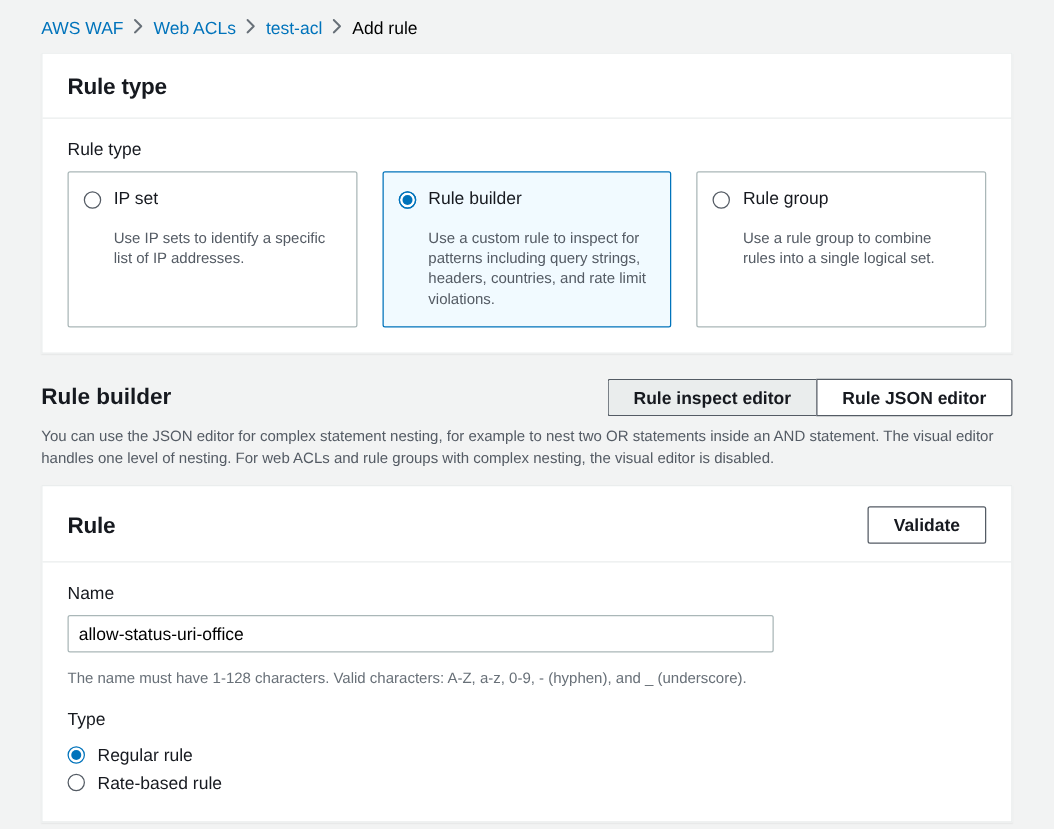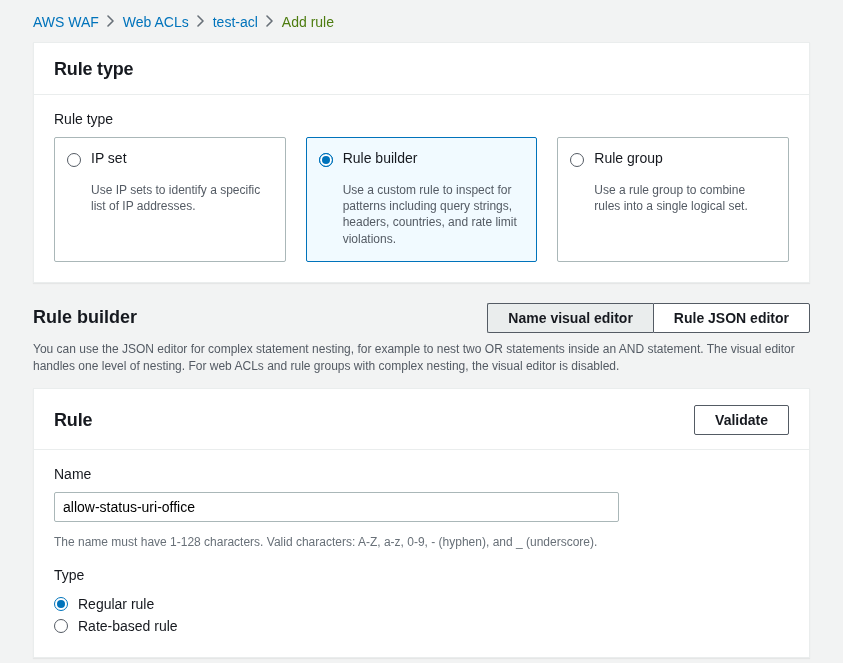--- a/index.html
+++ b/index.html
@@ -17,21 +17,21 @@
   
   .breadcrumb {
     display: flex;
     align-items: flex-end;
     gap: 8px;
     padding: 4px 0 12px 24px;
     font-size: 14px;
   }
   .breadcrumb a { color: #0073bb; text-decoration: none; }
   .breadcrumb .sep { color: #687078; }
-  .breadcrumb .current { color: #4d7c0f; }
+  .breadcrumb .current { color: #000000; }
 
   
   .panel {
     background: #fff;
     border: 1px solid #eaeded;
     box-shadow: 0 1px 1px rgba(0,0,0,0.05);
     margin: 0 24px 20px 24px;
   }
   .panel-header {
     padding: 16px 20px 14px 20px;
@@ -239,21 +239,21 @@
             <div class="tile-desc">Use a rule group to combine rules into a single logical set.</div>
           </div>
         </div>
       </div>
     </div>
   </div>
 
   <div class="section-rowtitle">
     <h2>Rule builder</h2>
     <div class="seg-group">
-      <button class="seg-btn active">Name visual editor</button>
+      <button class="seg-btn active">Rule inspect editor</button>
       <button class="seg-btn">Rule JSON editor</button>
     </div>
   </div>
   <div class="help-text">You can use the JSON editor for complex statement nesting, for example to nest two OR statements inside an AND statement. The visual editor handles one level of nesting. For web ACLs and rule groups with complex nesting, the visual editor is disabled.</div>
 
   <div class="panel" style="margin-bottom:0;">
     <div class="panel-header">
       <h2>Rule</h2>
       <button class="btn">Validate</button>
     </div>

